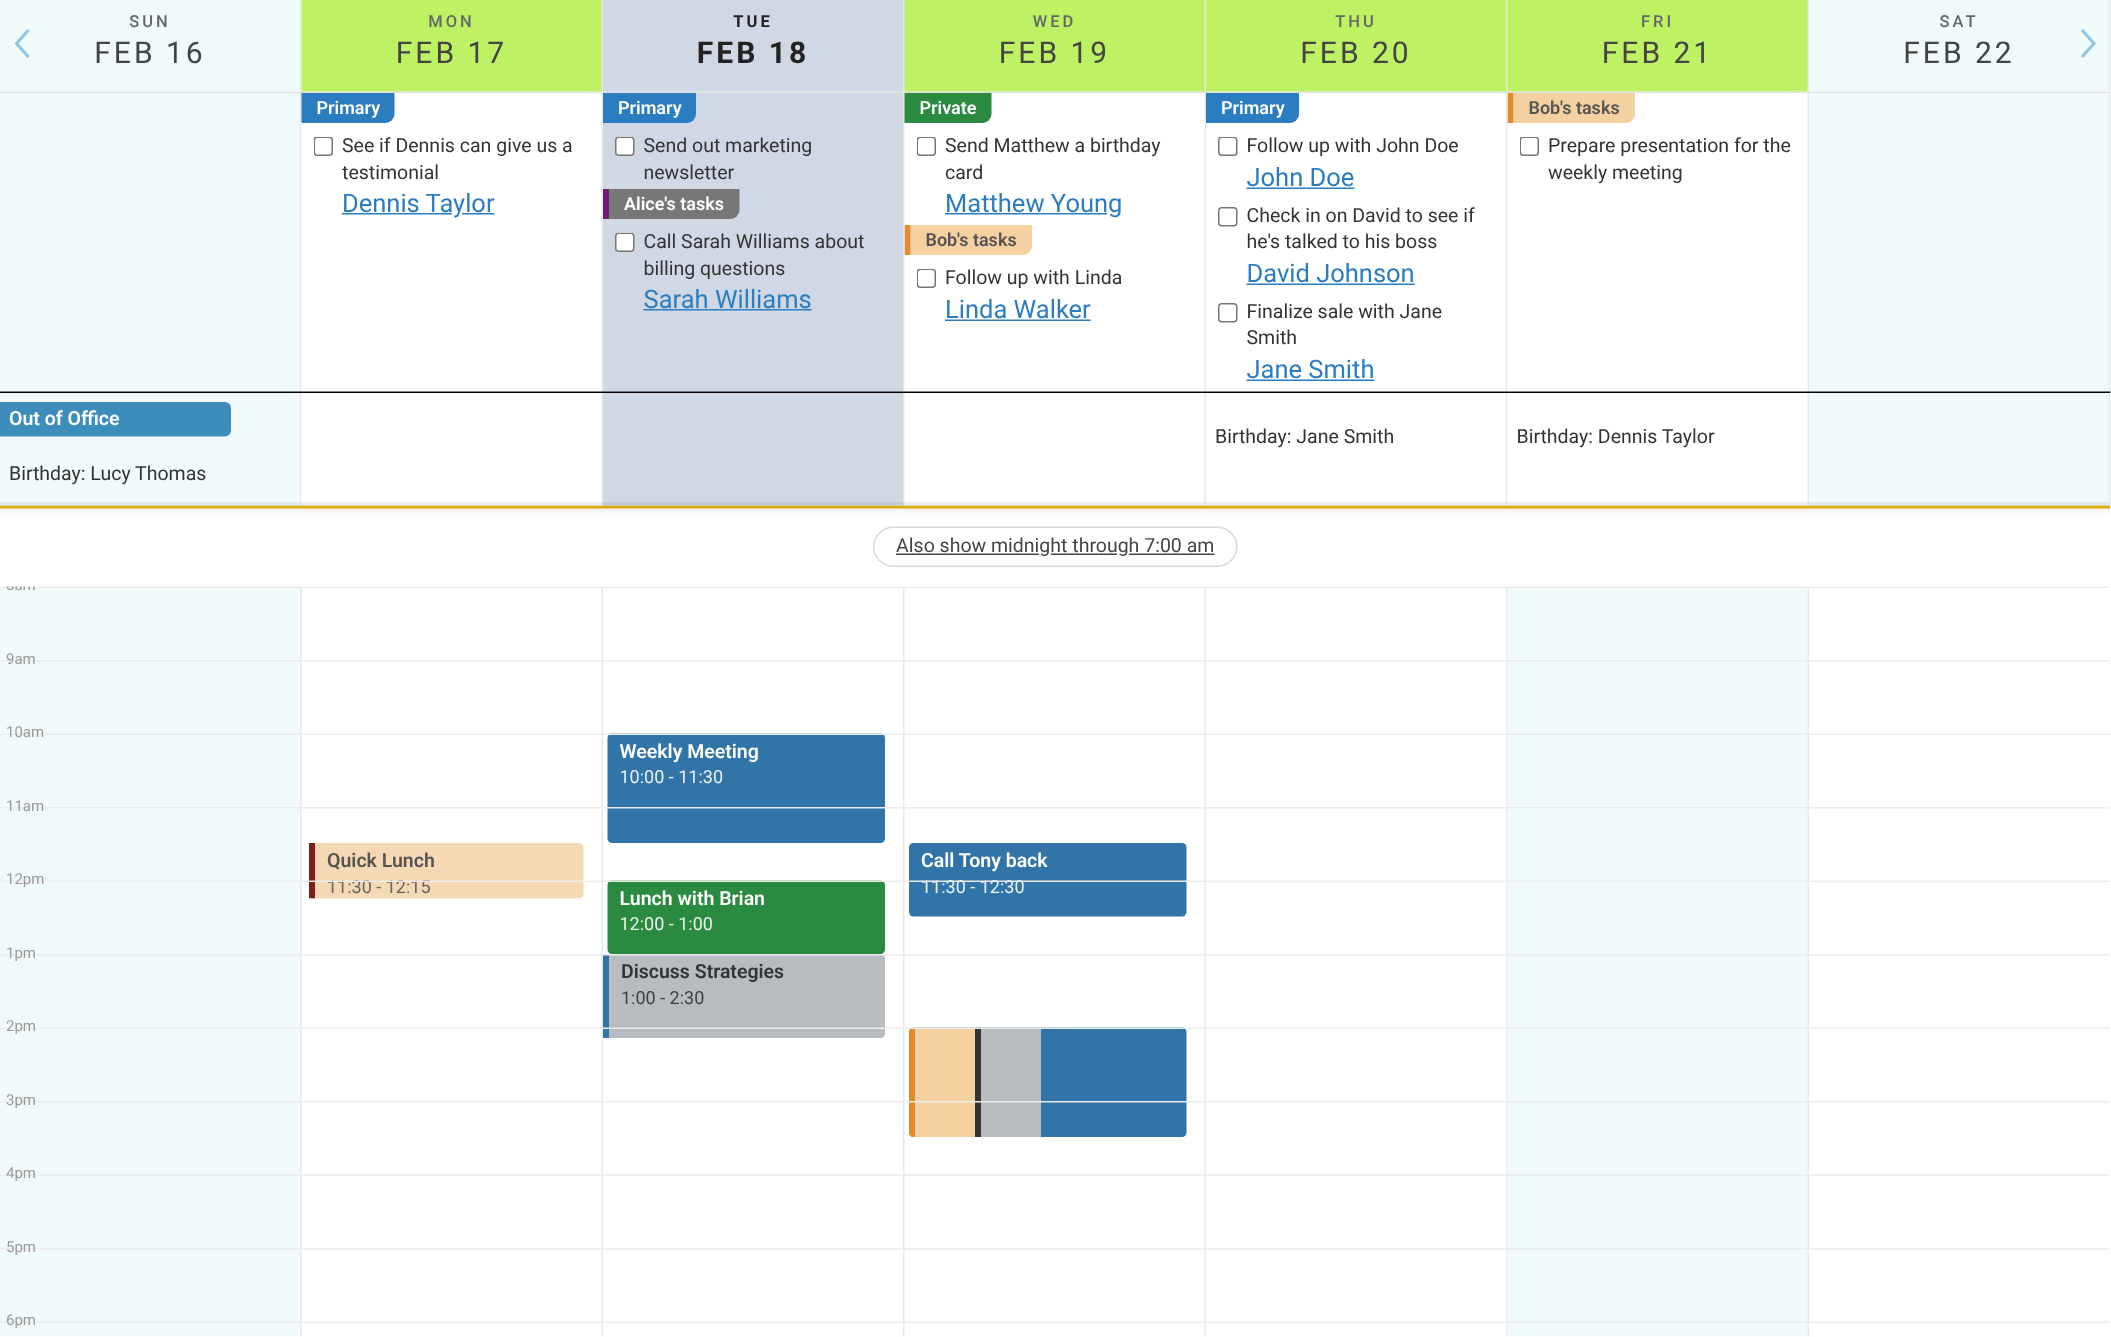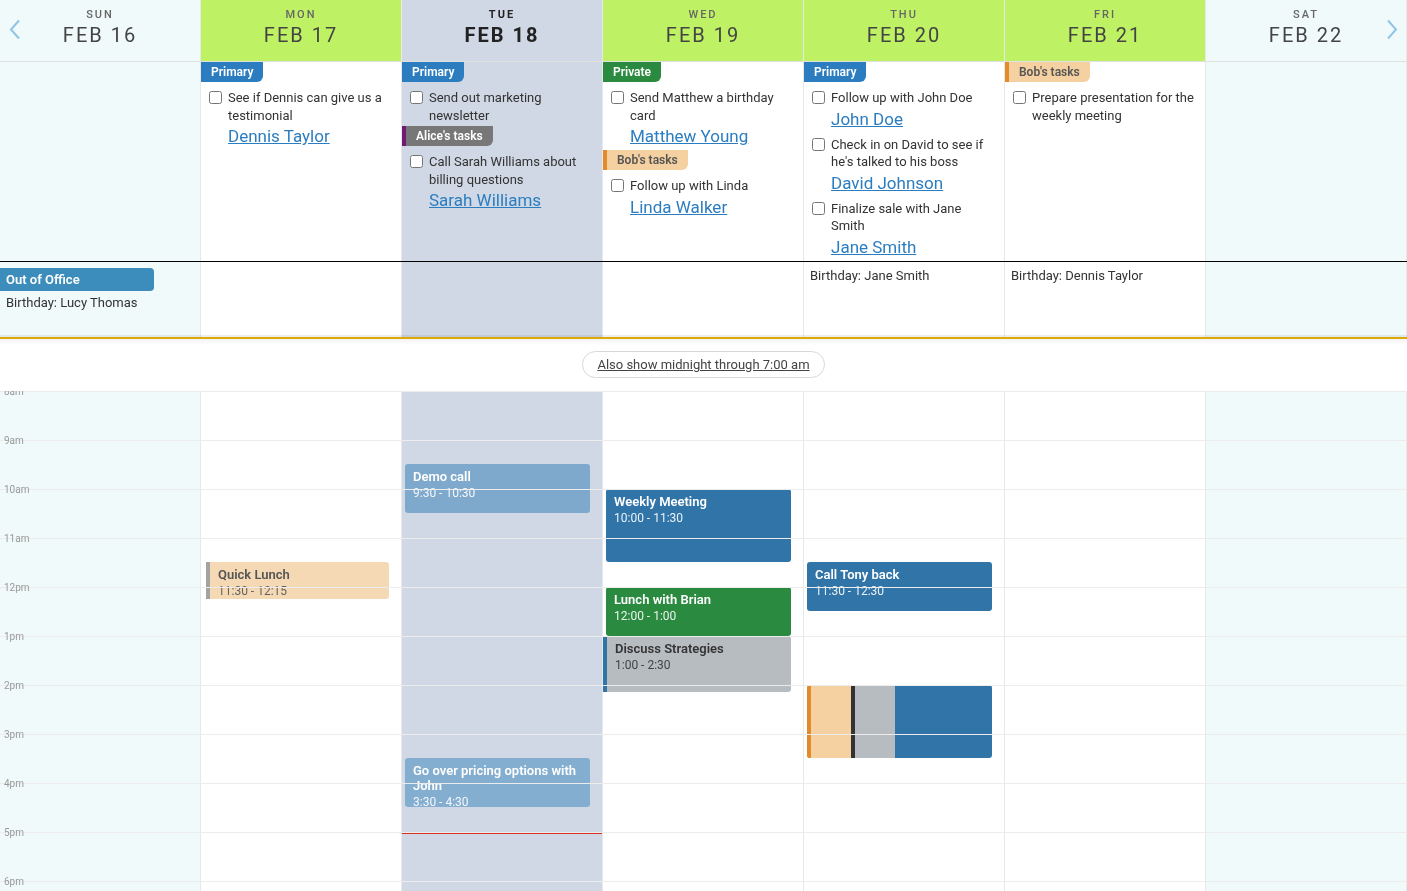--- a/index.html
+++ b/index.html
@@ -109,21 +109,21 @@
   .allday-cell.today { background: #cfd8e4; }
   .allday-banner {
     background: #3c8dbc;
     color: #fff;
     font-weight: 600;
     font-size: 13px;
     padding: 4px 6px;
     border-radius: 0 4px 4px 0;
     margin: 2px 40px 4px -6px;
   }
-  .allday-text { margin-top: 2px; }
+  .allday-text { margin-top: 18px; }
   .allday-row::after {
     content: '';
     position: absolute;
     left: 0; right: 0; bottom: -8px;
     height: 10px;
     background: linear-gradient(to bottom, rgba(0,0,0,0.08), rgba(0,0,0,0));
     pointer-events: none;
   }
 
   .midnight-link-row {
@@ -185,21 +185,21 @@
     color: #fff;
     overflow: hidden;
   }
   .event .ev-title { font-weight: 600; font-size: 13px; }
   .event .ev-time { font-size: 12px; opacity: 0.9; margin-top: 2px; }
   .event.blue-dark { background: #3074a8; }
   .event.blue-med { background: #7fa9cc; }
   .event.blue-light { background: #84aed0; }
   .event.green { background: #2a8a3f; }
   .event.grey { background: #b7bcc1; color: #333; border-left: 4px solid #3074a8; left: 0; right: 12px; border-radius: 0 3px 3px 0; }
-  .event.peach { background: #f5d9b5; color: #555; border-left: 4px solid #a3a3a3; left: 5px; right: 12px; border-radius: 0 3px 3px 0; }
+  .event.peach { background: #f5d9b5; color: #555; border-left: 4px solid #7f1d1d; left: 5px; right: 12px; border-radius: 0 3px 3px 0; }
   .event.company { background: #3074a8; left: 3px; right: 12px; display: flex; padding:0;}
   .event.company .left { flex: 1; padding: 5px 8px; }
   .event.company .seg { width: 44px; height: 100%; }
   .event.company .seg.peach { background: #f5d0a0; border-left:4px solid #e38b2a;}
   .event.company .seg.grey { background: #b7bcc1; border-left:4px solid #333;}
 </style>
 </head>
 <body>
 
 <div class="calendar">
@@ -304,31 +304,20 @@
   </div>
 
   <div class="time-grid" id="time-grid">
     <div class="time-columns">
       <div class="time-col weekend"></div>
       <div class="time-col" id="col-mon">
           <div class="event peach" style="top: 171.5px; height: 36.75px;">
             <div class="ev-title">Quick Lunch</div>
             <div class="ev-time">11:30 - 12:15</div>
           </div>
-        </div>
-      <div class="time-col today" id="col-tue">
-          <div class="event blue-med" style="top: 73.5px; height: 49px;">
-            <div class="ev-title">Demo call</div>
-            <div class="ev-time">9:30 - 10:30</div>
-          </div>
-          <div class="event blue-light" style="top: 367.5px; height: 49px;">
-            <div class="ev-title">Go over pricing options with John</div>
-            <div class="ev-time">3:30 - 4:30</div>
-          </div>
-          <div class="now-line" style="top: 441px;"></div>
         </div>
       <div class="time-col" id="col-wed">
           <div class="event blue-dark" style="top: 98px; height: 73.5px;">
             <div class="ev-title">Weekly Meeting</div>
             <div class="ev-time">10:00 - 11:30</div>
           </div>
           <div class="event green" style="top: 196px; height: 49px;">
             <div class="ev-title">Lunch with Brian</div>
             <div class="ev-time">12:00 - 1:00</div>
           </div>

